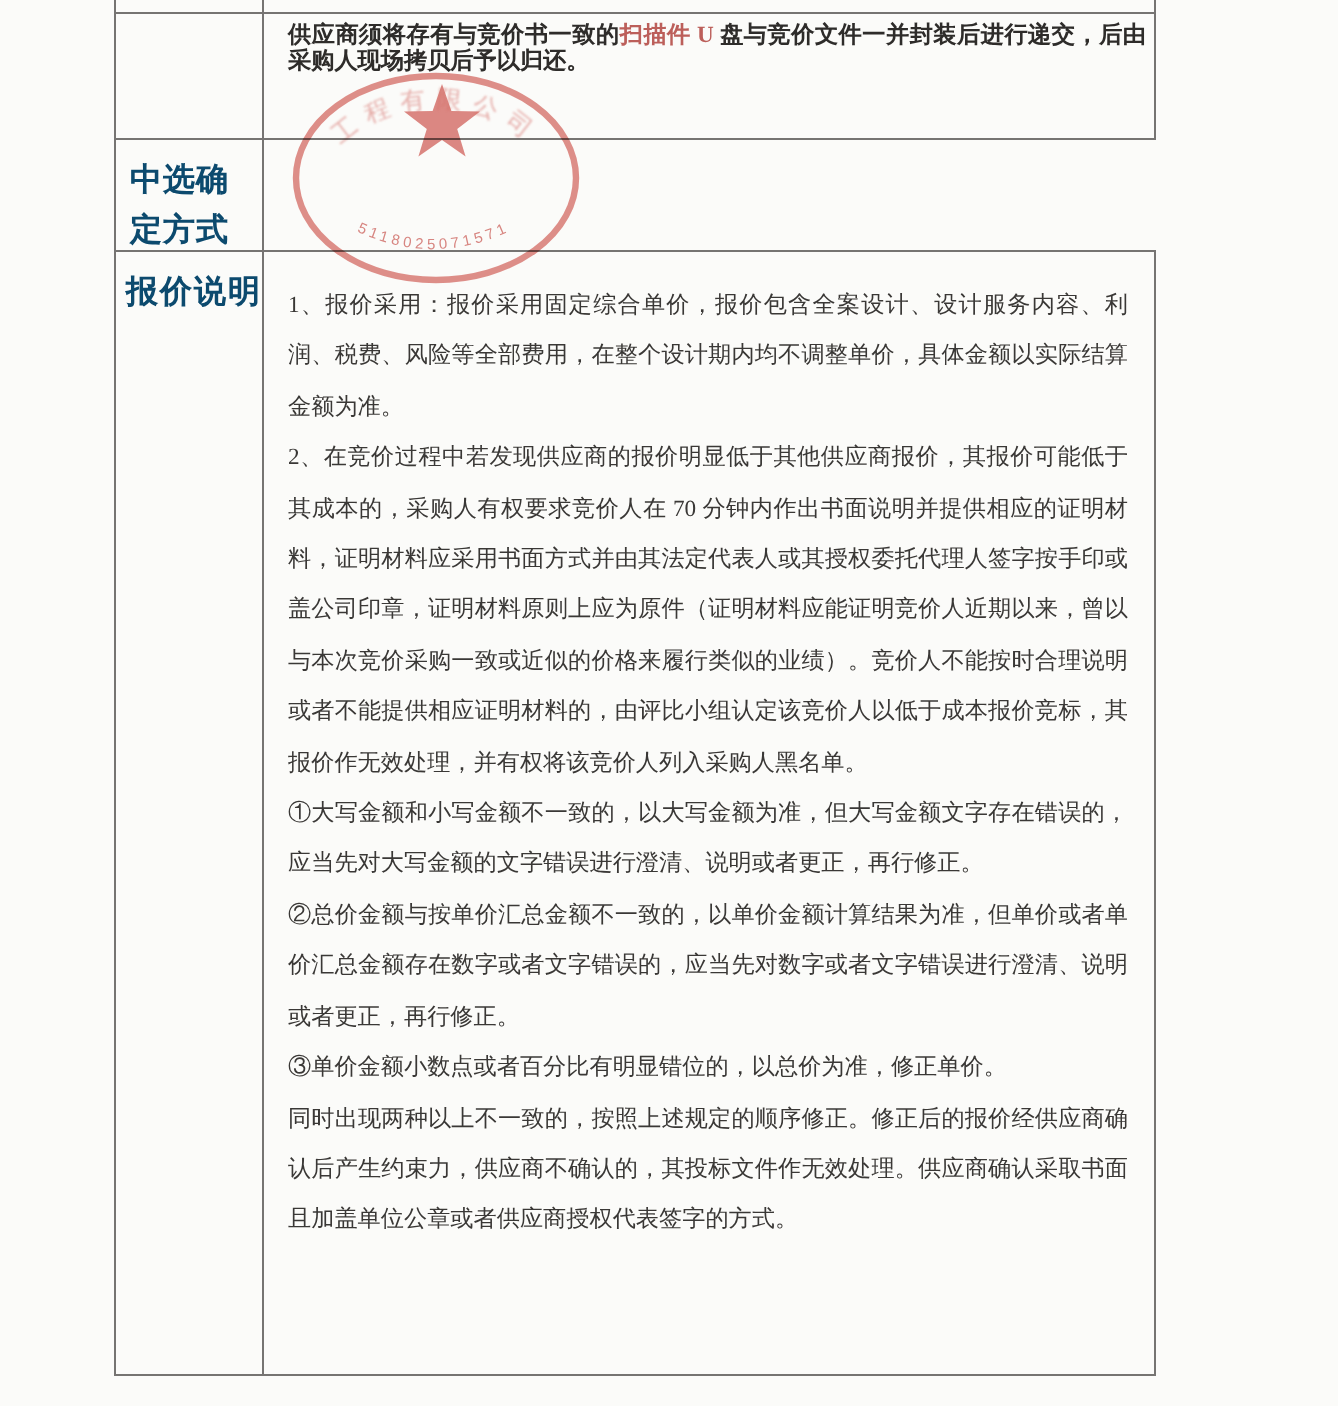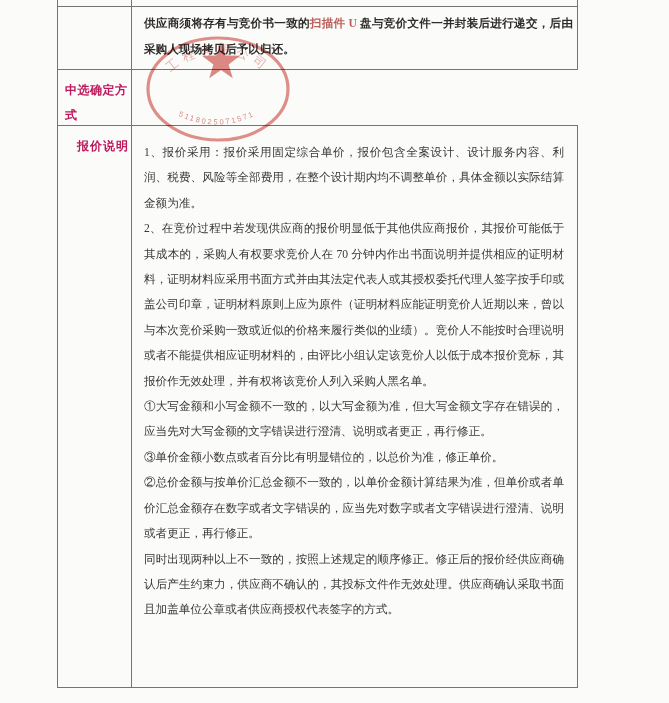--- a/index.html
+++ b/index.html
@@ -21,51 +21,51 @@
   .row {
     display: flex;
     border-bottom: 1px solid #767472;
   }
   .cell-label {
     width: 75px;
     flex: 0 0 75px;
     border-left: 1px solid #767472;
     border-right: 1px solid #767472;
     font-weight: bold;
-    font-size: 12px;
+    font-size: 16px;
     line-height: 25px;
     letter-spacing: 0.5px;
-    color: #be185d;
+    color: #0c4a6e;
     padding: 8px 2px 0 7px;
   }
   .cell-content {
     flex: 1;
     border-right: 1px solid #767472;
     text-align: justify;
     color: #3a3836;
   }
   .row-stub { height: 7px; }
   .row-stub .cell-label, .row-stub .cell-content { padding: 0; }
   .row-usb { height: 63px; }
   .row-usb .cell-content {
     padding: 4px 4px 0 12px;
     font-size: 11.6px;
     font-weight: bold;
-    line-height: 26px;
+    line-height: 13px;
   }
   .row-method { height: 56px; }
   .row-method .cell-content {
     padding: 3px 3px 0 12px;
     font-size: 11.6px;
     line-height: 18.6px;
   }
   .row-quote { height: 562px; }
   .row-quote .cell-label {
-    text-align: center;
-    padding: 8px 0 0 17px;
+    text-align: right;
+    padding: 8px 0 0 0;
     letter-spacing: 1px;
   }
   .row-quote .cell-content {
     padding: 14px 13px 0 12px;
     font-size: 11.6px;
     line-height: 25.4px;
     overflow: hidden;
   }
   .para { margin: 0; }
   .seal {
@@ -99,22 +99,22 @@
     <div class="row row-method">
       <div class="cell-label">中选确定方式</div>
     </div>
 
     <div class="row row-quote">
       <div class="cell-label">报价说明</div>
       <div class="cell-content" id="r3-paragraphs">
           <div class="para">1、报价采用：报价采用固定综合单价，报价包含全案设计、设计服务内容、利润、税费、风险等全部费用，在整个设计期内均不调整单价，具体金额以实际结算金额为准。</div>
           <div class="para">2、在竞价过程中若发现供应商的报价明显低于其他供应商报价，其报价可能低于其成本的，采购人有权要求竞价人在 70 分钟内作出书面说明并提供相应的证明材料，证明材料应采用书面方式并由其法定代表人或其授权委托代理人签字按手印或盖公司印章，证明材料原则上应为原件（证明材料应能证明竞价人近期以来，曾以与本次竞价采购一致或近似的价格来履行类似的业绩）。竞价人不能按时合理说明或者不能提供相应证明材料的，由评比小组认定该竞价人以低于成本报价竞标，其报价作无效处理，并有权将该竞价人列入采购人黑名单。</div>
           <div class="para">①大写金额和小写金额不一致的，以大写金额为准，但大写金额文字存在错误的，应当先对大写金额的文字错误进行澄清、说明或者更正，再行修正。</div>
+          <div class="para">②总价金额与按单价汇总金额不一致的，以单价金额计算结果为准，但单价或者单价汇总金额存在数字或者文字错误的，应当先对数字或者文字错误进行澄清、说明或者更正，再行修正。</div>
           <div class="para">③单价金额小数点或者百分比有明显错位的，以总价为准，修正单价。</div>
-          <div class="para">②总价金额与按单价汇总金额不一致的，以单价金额计算结果为准，但单价或者单价汇总金额存在数字或者文字错误的，应当先对数字或者文字错误进行澄清、说明或者更正，再行修正。</div>
           <div class="para">同时出现两种以上不一致的，按照上述规定的顺序修正。修正后的报价经供应商确认后产生约束力，供应商不确认的，其投标文件作无效处理。供应商确认采取书面且加盖单位公章或者供应商授权代表签字的方式。</div>
         </div>
     </div>
 
   </div>
 
   <svg class="seal" viewBox="0 0 150 110">
     <defs>
       <path id="arcpath" d="M 20 74 A 57 43 0 1 1 130 74" fill="none"></path>
       <path id="numpath" d="M 30 79 Q 77 104 124 75" fill="none"></path>

